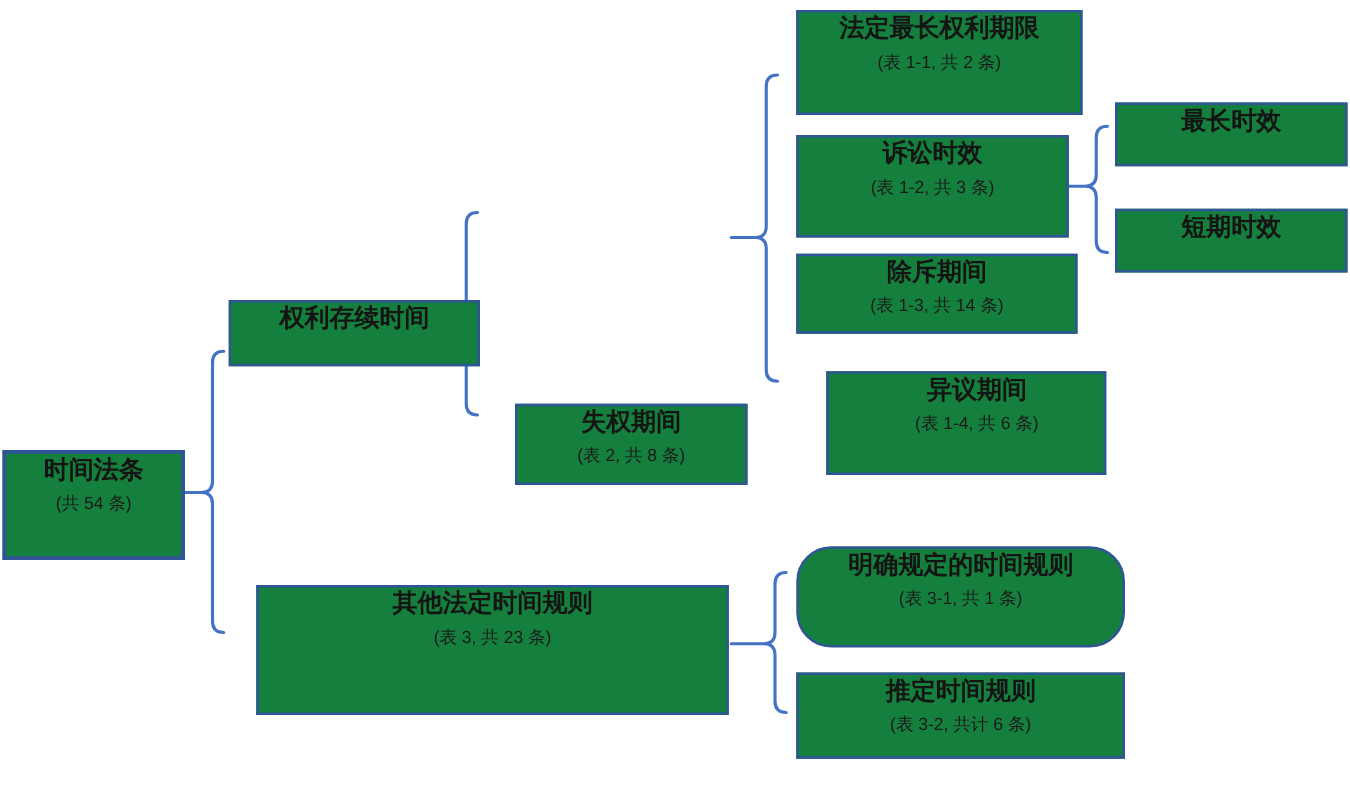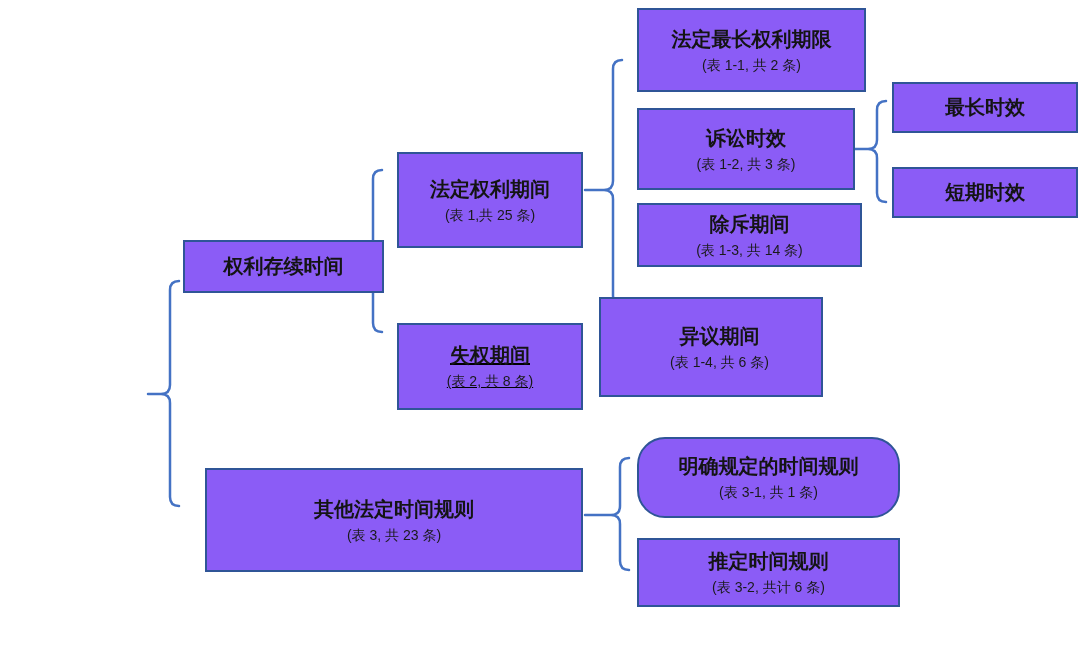--- a/index.html
+++ b/index.html
@@ -24,25 +24,24 @@
     fill: none;
     stroke: var(--connector, #4472c4);
     stroke-width: 2.5;
     stroke-linecap: round;
     stroke-linejoin: round;
   }
   .node {
     position: absolute;
     box-sizing: border-box;
     border: 2.5px solid var(--box-border, #2f5597);
-    background: #8b5cf6;
+    background: #15803d;
     display: flex;
     flex-direction: column;
     align-items: center;
-    justify-content: center;
     text-align: center;
   }
   .node .title {
     font-weight: 700;
     font-size: 20px;
     color: #141414;
     line-height: 1.35;
     white-space: nowrap;
   }
   .node .subtitle {
@@ -51,25 +50,25 @@
     color: #1a1a1a;
     line-height: 1.35;
     margin-top: 3px;
     white-space: nowrap;
   }
   .node .subtitle:empty { display: none; }
 
   #n-root               { left: 2px;   top: 360px; width: 146px; height: 88px; border-width: 3px; }
   #n-rights-duration    { left: 183px; top: 240px; width: 201px; height: 53px; }
   #n-statutory-right    { left: 397px; top: 152px; width: 186px; height: 96px; }
-  #n-forfeiture         { left: 397px; top: 323px; width: 186px; height: 87px; text-decoration: underline; }
+  #n-forfeiture         { left: 412px; top: 323px; width: 186px; height: 65px; }
   #n-max-statutory-term { left: 637px; top: 8px;   width: 229px; height: 84px; }
   #n-litigation         { left: 637px; top: 108px; width: 218px; height: 82px; }
   #n-exclusion          { left: 637px; top: 203px; width: 225px; height: 64px; }
-  #n-objection          { left: 599px; top: 297px; width: 224px; height: 100px; padding-left: 17px; }
+  #n-objection          { left: 661px; top: 297px; width: 224px; height: 83px; padding-left: 17px; }
   #n-max-limitation     { left: 892px; top: 82px;  width: 186px; height: 51px; }
   #n-short-limitation   { left: 892px; top: 167px; width: 186px; height: 51px; }
   #n-other-rules        { left: 205px; top: 468px; width: 378px; height: 104px; }
   #n-explicit-rules     { left: 637px; top: 437px; width: 263px; height: 81px; border-radius: 28px; }
   #n-presumed-rules     { left: 637px; top: 538px; width: 263px; height: 69px; }
 </style>
 </head>
 <body>
 
 <div class="canvas">
@@ -80,30 +79,30 @@
 
     <path d="M 382 170 Q 373 170 373 179 L 373 257 Q 373 266 364 266 Q 373 266 373 275 L 373 323 Q 373 332 382 332 M 360 266 L 364 266"></path>
 
     <path d="M 622 60 Q 613 60 613 69 L 613 181 Q 613 190 604 190 Q 613 190 613 199 L 613 296 Q 613 305 622 305 M 585 190 L 604 190"></path>
 
     <path d="M 886 101 Q 877 101 877 110 L 877 140 Q 877 149 868 149 Q 877 149 877 158 L 877 193 Q 877 202 886 202 M 855 149 L 868 149"></path>
 
     <path d="M 629 458 Q 620 458 620 467 L 620 506 Q 620 515 611 515 Q 620 515 620 524 L 620 561 Q 620 570 629 570 M 585 515 L 611 515"></path>
   </svg>
 
+  <div class="node" id="n-root">
+    <div class="title">时间法条</div>
+    <div class="subtitle">(共 54 条)</div>
+  </div>
 
   <div class="node" id="n-rights-duration">
     <div class="title">权利存续时间</div>
 
   </div>
 
-  <div class="node" id="n-statutory-right">
-    <div class="title">法定权利期间</div>
-    <div class="subtitle">(表 1,共 25 条)</div>
-  </div>
 
   <div class="node" id="n-forfeiture">
     <div class="title">失权期间</div>
     <div class="subtitle">(表 2, 共 8 条)</div>
   </div>
 
   <div class="node" id="n-max-statutory-term">
     <div class="title">法定最长权利期限</div>
     <div class="subtitle">(表 1-1, 共 2 条)</div>
   </div>

